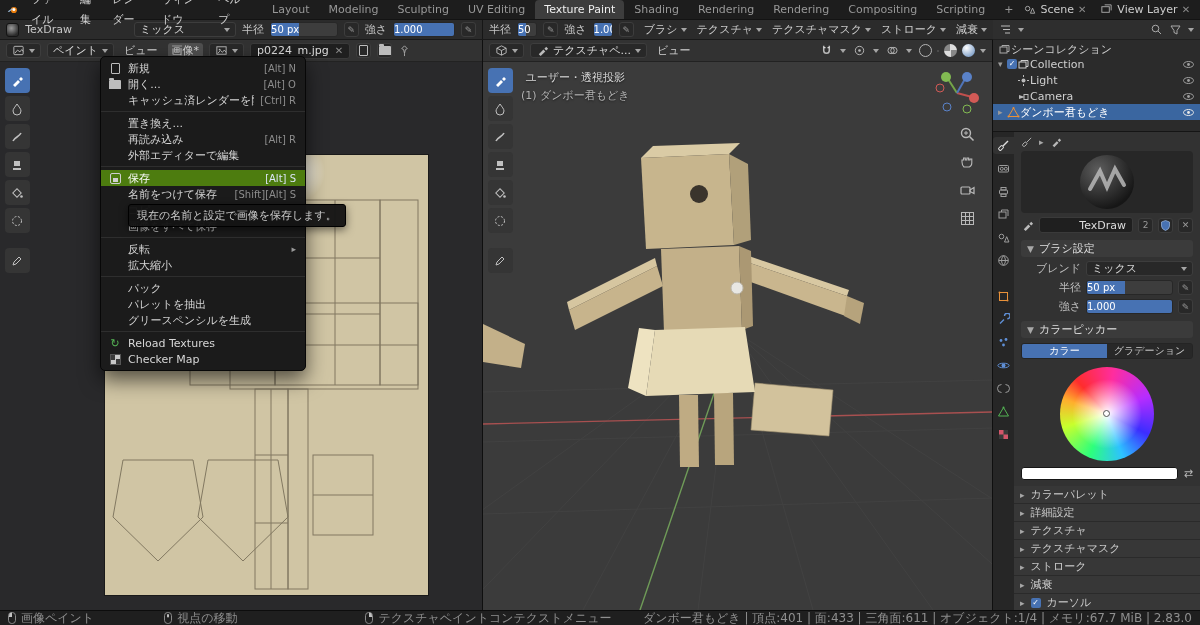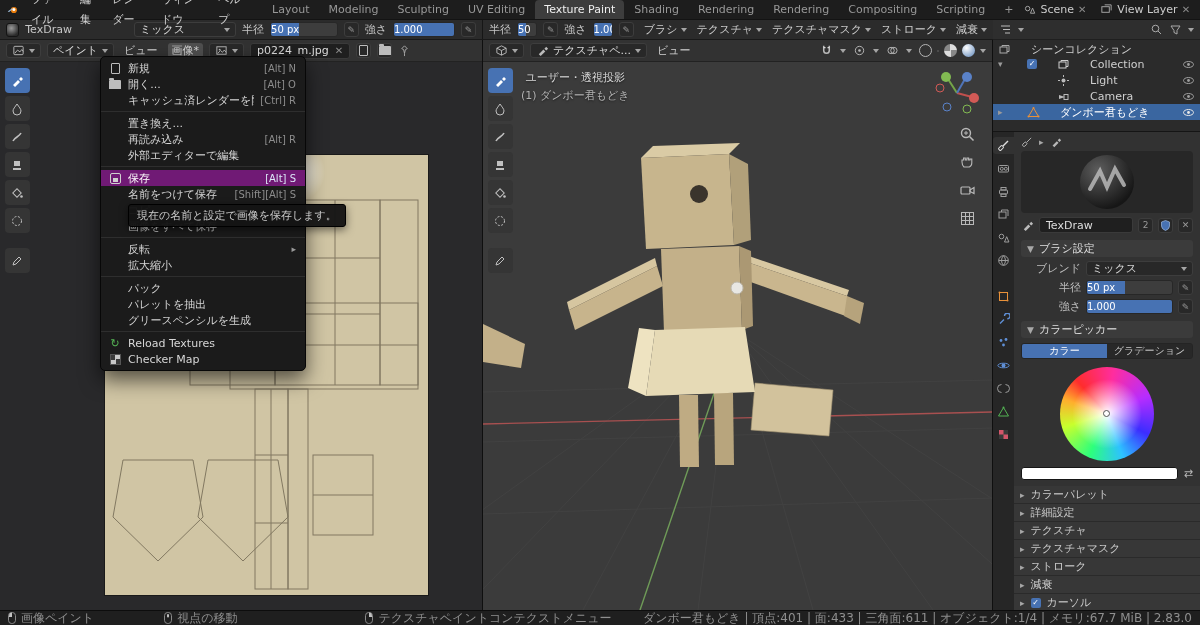--- a/index.html
+++ b/index.html
@@ -28,21 +28,21 @@
 .tri{width:0;height:0;border-left:3px solid transparent;border-right:3px solid transparent;border-top:4px solid #a5a5a5;flex:none;}
 .lab{color:#c6c6c6;white-space:nowrap;}
 .microbtn{width:15px;height:15px;background:#282828;border:1px solid #3d3d3d;border-radius:3px;color:#999;display:flex;align-items:center;justify-content:center;font-size:9px;flex:none;}
 .panelpop{display:flex;align-items:center;gap:3px;color:#cfcfcf;white-space:nowrap;margin-left:4px;}
 
 #image-editor{position:absolute;left:0;top:40px;width:483px;height:570px;background:#29292b;border-right:1px solid #0f0f0f;overflow:hidden;}
 #viewport{position:absolute;left:483px;top:40px;width:510px;height:570px;background:#3b3b3b;border-right:1px solid #0f0f0f;overflow:hidden;}
 .edhead{position:absolute;left:0;top:0;right:0;height:22px;background:#323232;border-bottom:1px solid #222;display:flex;align-items:center;gap:6px;padding:0 6px;z-index:10;}
 .hmenu{padding:0 4px;color:#d3d3d3;white-space:nowrap;text-align:right;}
 .hmenu.open{background:#4f4f4f;border-radius:3px;}
-.namefield{background:#1f1f1f;border:1px solid #3a3a3a;border-radius:3px;height:16px;display:flex;align-items:center;gap:6px;padding:0 6px;color:#ddd;white-space:nowrap;}
+.namefield{background:#1f1f1f;border:1px solid #3a3a3a;border-radius:3px;height:16px;display:flex;align-items:center;gap:6px;padding:0 6px;color:#ddd;white-space:nowrap;justify-content:flex-end;}
 .toolcol{position:absolute;left:3px;top:28px;width:28px;display:flex;flex-direction:column;align-items:center;gap:3px;z-index:5;}
 .tbtn{width:25px;height:25px;border-radius:4px;background:#353535;display:flex;align-items:center;justify-content:center;color:#c0c0c0;}
 .tbtn.active{background:#4772b3;color:#fff;}
 .tsep{height:9px;}
 .texture{position:absolute;left:105px;top:115px;width:323px;height:440px;background:#d0c5a4;box-shadow:0 0 0 1px #1a1a1a;}
 
 .vp-ov{position:absolute;left:38px;top:30px;z-index:4;text-shadow:0 1px 2px rgba(0,0,0,.55);text-align:center;}
 .vp-ov .l1{color:#d8d8d8;}
 .vp-ov .l2{color:#b2b2b2;margin-top:3px;}
 .scene-svg{position:absolute;left:0;top:22px;}
@@ -51,31 +51,31 @@
 .navic{width:17px;height:17px;opacity:.85;}
 .sphere{width:13px;height:13px;border-radius:50%;flex:none;}
 .shadegrp{display:flex;align-items:center;gap:5px;background:transparent;}
 .shadeactive{background:#545454;border-radius:3px;padding:1px;}
 
 #imgmenu{position:absolute;left:100px;top:56px;width:206px;background:#1b1b1b;border:1px solid #070707;border-radius:5px;box-shadow:0 9px 20px rgba(0,0,0,.6);padding:3px 0;z-index:100;}
 .mi{height:16px;display:flex;align-items:center;gap:6px;padding:0 9px 0 7px;color:#d6d6d6;}
 .mic{width:14px;display:flex;justify-content:center;color:#b5b5b5;flex:none;}
 .mlab{flex:1;white-space:nowrap;overflow:hidden;}
 .msc{color:#8d8d8d;font-size:10px;white-space:nowrap;}
-.mi.hl{background:#701a75;color:#fff;}
+.mi.hl{background:#4d7c0f;color:#fff;}
 .mi.hl .msc{color:#dce6f7;}
 .mi.dis{color:#6c6c6c;}
 .mi.dis .mic{color:#5c5c5c;}
 .msep{border-top:1px solid #2e2e2e;margin:3px 0;}
 .subarrow{color:#9a9a9a;font-size:9px;}
 #tooltip{position:absolute;left:128px;top:196px;background:rgba(21,21,21,.97);border:1px solid #000;border-radius:3px;padding:3px 8px;color:#cccccc;white-space:nowrap;z-index:120;box-shadow:0 3px 9px rgba(0,0,0,.5);margin-top:8px;}
 
 #outliner{position:absolute;left:993px;top:20px;width:207px;height:112px;background:#2b2b2b;border-bottom:1px solid #151515;overflow:hidden;z-index:30;}
 .outhead{height:20px;background:#2e2e2e;border-bottom:1px solid #1f1f1f;display:flex;align-items:center;gap:6px;padding:0 6px;}
-.orow{height:16px;display:flex;align-items:center;gap:20px;padding:0 5px;color:#cfcfcf;white-space:nowrap;}
+.orow{height:16px;display:flex;align-items:center;gap:0;padding:0 5px;color:#cfcfcf;white-space:nowrap;}
 .orow.sel{background:#3a66a0;color:#fff;}
 .oind{width:10px;flex:none;}
 .oarrow{color:#9b9b9b;font-size:9px;width:9px;flex:none;}
 .ocheck{width:10px;height:10px;background:#4772b3;border-radius:2px;color:#fff;font-size:8px;line-height:10px;text-align:center;flex:none;}
 .oeye{margin-left:auto;color:#a0a0a0;display:flex;gap:5px;}
 .oic{width:13px;height:13px;flex:none;}
 
 #properties{position:absolute;left:993px;top:132px;width:207px;height:478px;background:#323232;overflow:hidden;z-index:30;}
 .ptabs{position:absolute;left:0;top:0;width:21px;height:100%;background:#262626;display:flex;flex-direction:column;align-items:center;padding-top:5px;gap:6px;}
 .ptab{width:21px;height:17px;display:flex;align-items:center;justify-content:center;flex:none;}

